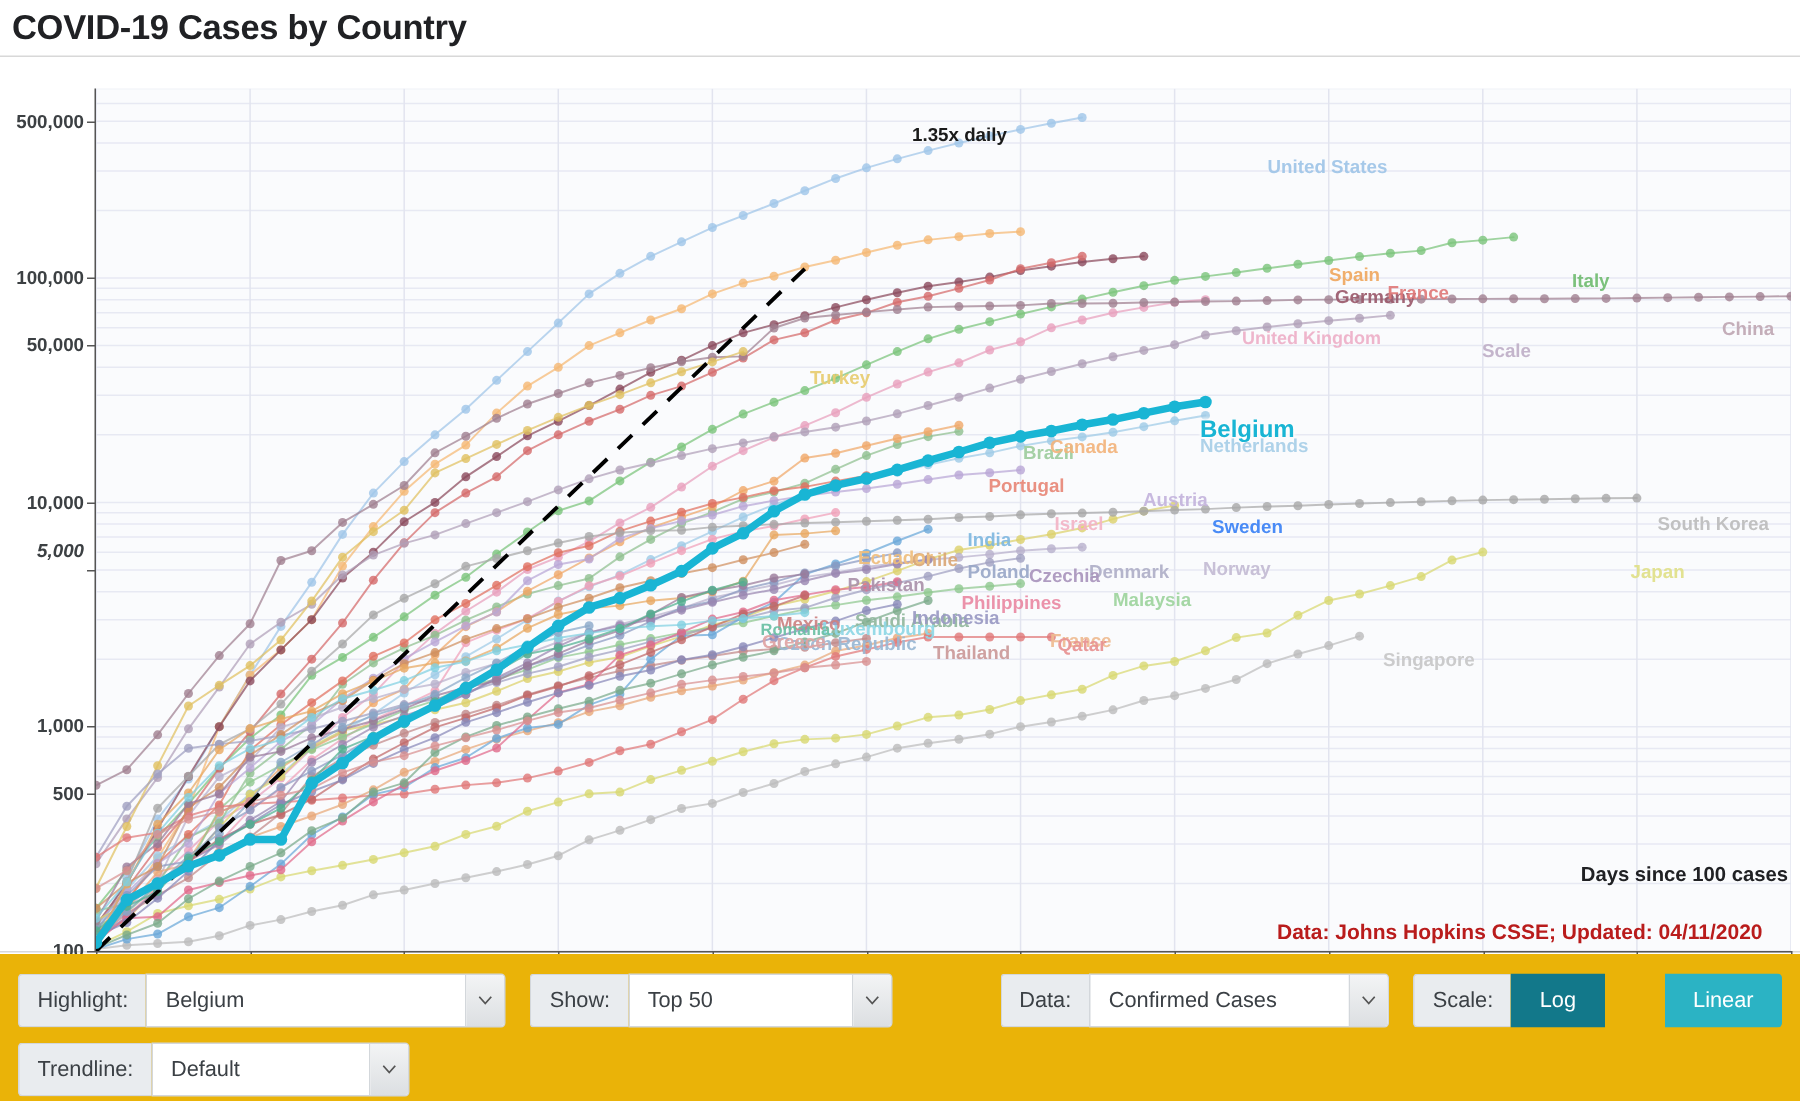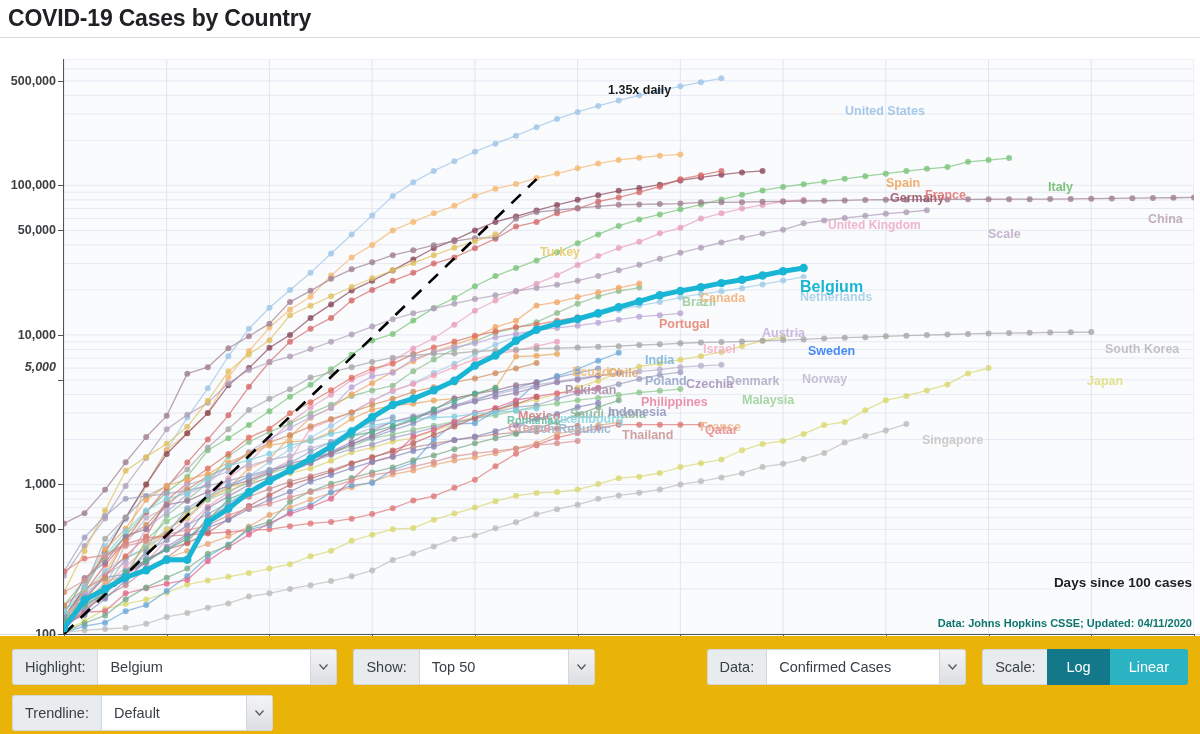--- a/index.html
+++ b/index.html
@@ -40,22 +40,22 @@
   .axis-title-y{
     position:absolute;left:72px;top:58px;
     font-size:13.5px;font-weight:bold;color:#202124;
     writing-mode:vertical-rl;transform:rotate(180deg);letter-spacing:.2px;
   }
   .axis-title-x{
     position:absolute;right:8px;bottom:44px;
     font-size:13.5px;font-weight:bold;color:#202124;
   }
   .source-note{
-    position:absolute;right:8px;bottom:5px;
-    font-size:11px;font-weight:bold;color:#0f766e;
+    position:absolute;right:25px;bottom:5px;
+    font-size:14px;font-weight:bold;color:#b91c1c;
   }
   .trend-annot{
     position:absolute;left:608px;top:45px;
     font-size:12.5px;font-weight:bold;color:#1a1a1a;
   }
 
   
   .series-label{
     position:absolute;font-size:12.5px;font-weight:bold;white-space:nowrap;
     transform:translateY(-50%);pointer-events:none;
@@ -91,21 +91,21 @@
     border-left:1px solid #d3d7db;border-radius:0 2px 2px 0;
     display:flex;align-items:center;justify-content:center;
   }
   .ctl-select .arrowbox svg{display:block;}
   .w-highlight{width:240px;}
   .w-show{width:176px;}
   .w-yaxis{width:182px;}
   .w-trend{width:172px;}
   .w-data{width:200px;}
   .spacer{flex:1;}
-  .seg{display:flex;height:36px;border-radius:0 3px 3px 0;overflow:hidden;}
+  .seg{display:flex;height:36px;border-radius:0 3px 3px 0;overflow:hidden;gap:40px;}
   .seg-btn{
     display:flex;align-items:center;justify-content:center;
     padding:0 19px;font-size:14.5px;color:#ffffff;box-sizing:border-box;
   }
   .seg-btn.active{background:#12788a;}
   .seg-btn.idle{background:#2bb3c4;}
 </style>
 </head>
 <body>
 

